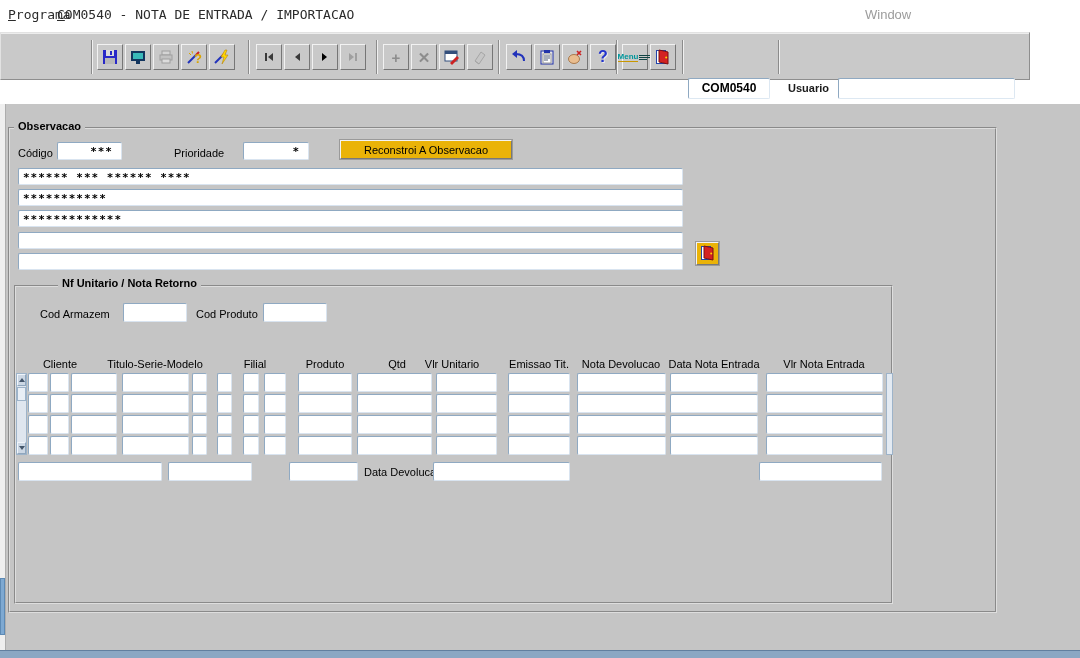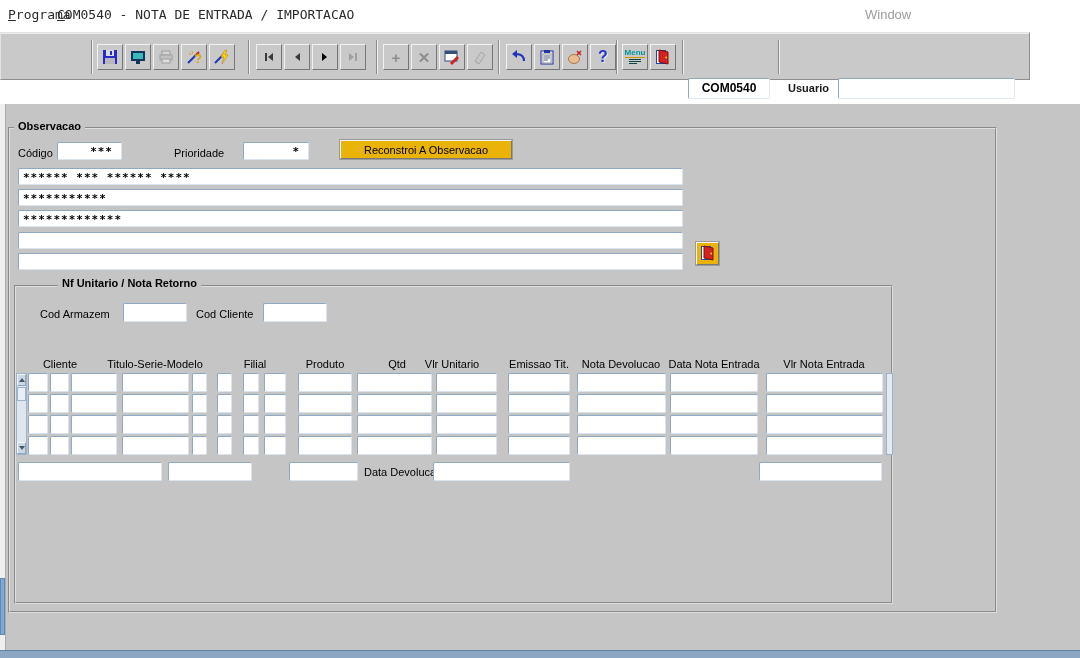--- a/index.html
+++ b/index.html
@@ -22,21 +22,21 @@
   .tbtn { position:absolute; top:11px; width:26px; height:26px; background:#c9c9c9;
     border:1px solid; border-color:#f2f2f2 #767676 #767676 #f2f2f2;
     display:flex; align-items:center; justify-content:center; padding:0; cursor:pointer; }
   .tsep { position:absolute; top:7px; width:2px; height:34px;
     border-left:1px solid #8b8b8b; border-right:1px solid #f0f0f0; }
   .dis { opacity:.5; filter:grayscale(1); }
   .glyph-q { font-weight:bold; font-size:13px; color:#d9a400; line-height:1; }
   .glyph-help { font-weight:bold; font-size:16px; color:#2233cc; line-height:1;
     text-shadow:1px 1px 0 #eaeaea; }
   .glyph-pm { font-weight:bold; font-size:15px; color:#8d8d8d; line-height:1; }
-  .menu-ic { display:flex; flex-direction:column; align-items:center; line-height:1; }
+  .menu-ic { display:flex; flex-direction:row; align-items:center; line-height:1; }
   .menu-ic .mtxt { font-size:8px; font-weight:bold; color:#00979c;
     border-bottom:1px solid #c99700; }
   .code-field { position:absolute; top:45px; left:687px; width:82px; height:21px;
     background:#fff; border:1px solid; border-color:#8fa9c2 #dde8f2 #dde8f2 #8fa9c2;
     border-radius:2px; text-align:center; font-weight:bold; font-size:12px; line-height:19px; }
   .usuario-label { position:absolute; top:49px; left:787px; font-size:11px; font-weight:bold; color:#1a1a1a; }
   .usuario-input { position:absolute; top:45px; left:837px; width:177px; height:21px;
     background:#fff; border:1px solid; border-color:#8fa9c2 #dde8f2 #dde8f2 #8fa9c2;
     border-radius:2px; font-size:11px; line-height:19px; padding:0 4px; }
 
@@ -268,21 +268,21 @@
         <polygon points="4,1 13,3 13,15 4,13" fill="#d42222" stroke="#7a1010"></polygon>
         <circle cx="11.2" cy="8.5" r="1" fill="#ffd700"></circle>
       </svg>
   </button>
 
   <div class="groupbox" style="left:14px;top:285px;width:879px;height:319px"></div>
   <span class="grouplabel" style="left:58px;top:277px">Nf Unitario / Nota Retorno</span>
 
   <span class="lbl" style="left:40px;top:308px">Cod Armazem</span>
   <div class="fld" style="left:123px;top:303px;width:64px;height:19px"></div>
-  <span class="lbl" style="left:196px;top:308px">Cod Cliente</span>
+  <span class="lbl" style="left:196px;top:308px">Cod Produto</span>
   <div class="fld" style="left:263px;top:303px;width:64px;height:19px"></div>
 
   <span class="hdr" style="left:60px">Cliente</span>
   <span class="hdr" style="left:155px">Titulo-Serie-Modelo</span>
   <span class="hdr" style="left:255px">Filial</span>
   <span class="hdr" style="left:325px">Produto</span>
   <span class="hdr" style="left:397px">Qtd</span>
   <span class="hdr" style="left:452px">Vlr Unitario</span>
   <span class="hdr" style="left:539px">Emissao Tit.</span>
   <span class="hdr" style="left:621px">Nota Devolucao</span>

